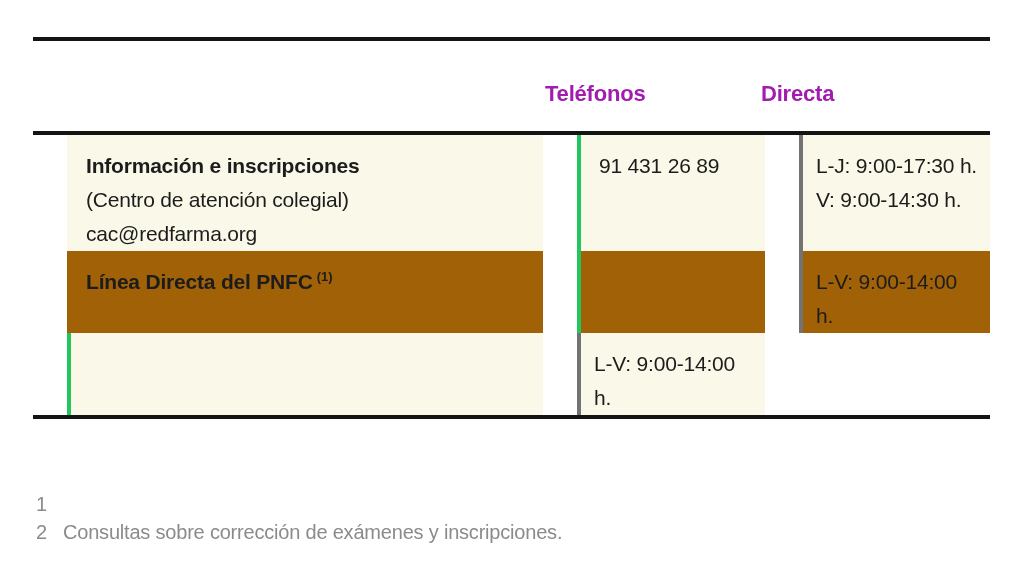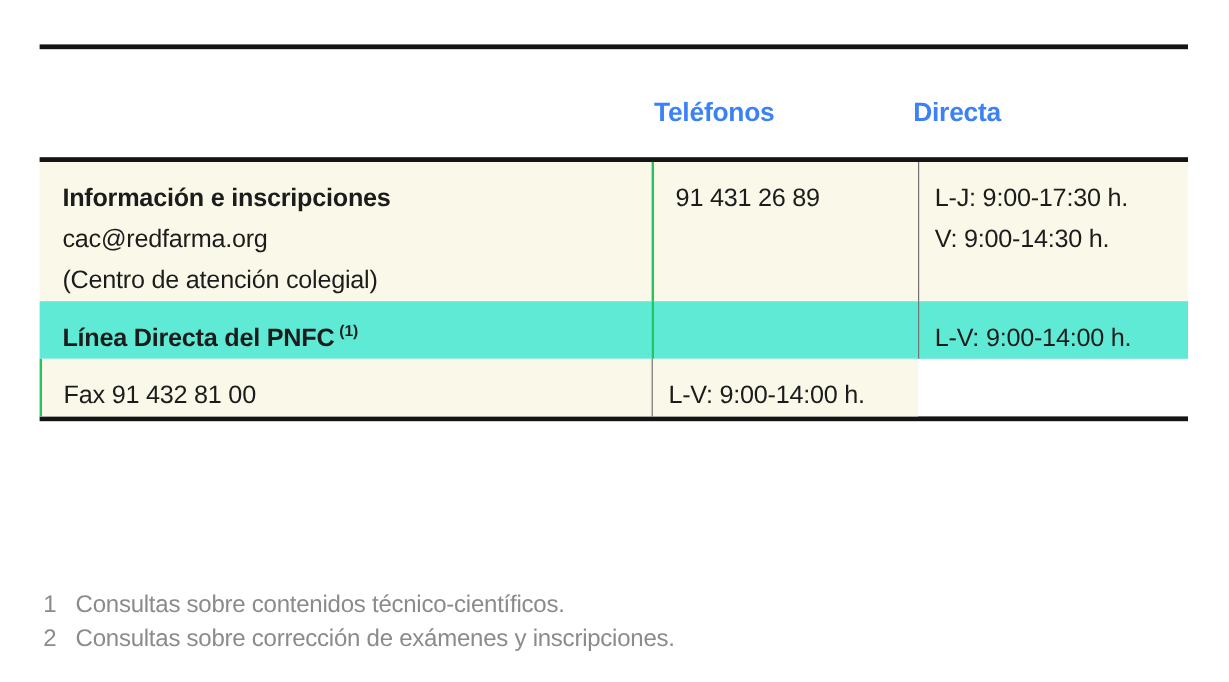--- a/index.html
+++ b/index.html
@@ -11,36 +11,37 @@
     position: relative;
   }
 
   .table-wrap { position: absolute; left: 33px; top: 37px; width: 957px; }
 
   .rule-thick { height: 4px; background: #141414; }
 
   .col-headers { position: relative; height: 90px; }
   .col-headers .hdr {
     position: absolute; top: 40px;
-    font-weight: bold; font-size: 22px; color: #3b82f6;
+    font-weight: bold; font-size: 22px; color: #a21caf;
   }
   .hdr-telefonos { left: 512px; }
   .hdr-horario { left: 728px; }
 
   .grid { display: grid; grid-template-columns: 510px 222px 225px; }
 
   .cell {
     background: #faf8e9;
     padding: 14px 12px 0 19px;
     font-size: 21px; line-height: 34px;
     overflow: hidden;
+    margin-left: 34px;
   }
-  .cell.hl { background: #5eead4; }
-  .cell.c2 { border-left: 2px solid #22c55e; padding-left: 18px; }
-  .cell.c3 { border-left: 1px solid #737373; padding-left: 13px; }
+  .cell.hl { background: #a16207; }
+  .cell.c2 { border-left: 4px solid #22c55e; padding-left: 18px; }
+  .cell.c3 { border-left: 4px solid #737373; padding-left: 13px; }
 
   .svc-title { font-weight: bold; }
   .sup {
     font-weight: bold; font-size: 13px;
     vertical-align: super; line-height: 0;
     margin-left: 4px; letter-spacing: 0;
   }
 
   .footnotes {
     position: absolute; left: 36px; top: 490px;
@@ -60,55 +61,53 @@
     <span class="hdr hdr-telefonos">Teléfonos</span>
     <span class="hdr hdr-horario">Directa</span>
   </div>
 
   <div class="rule-thick"></div>
 
   <div class="grid">
 
     <div class="row1 cell c1">
       <div class="svc-title">Información e inscripciones</div>
+      <div>(Centro de atención colegial)</div>
       <div>cac@redfarma.org</div>
-      <div>(Centro de atención colegial)</div>
     </div>
     <div class="row1 cell c2">
       <div>91 431 26 89</div>
     </div>
     <div class="row1 cell c3">
       <div>L-J: 9:00-17:30 h.</div>
       <div>V: 9:00-14:30 h.</div>
     </div>
 
     <div class="row2 cell c1 hl">
       <div>
         <span class="svc-title">Línea Directa del PNFC</span><span class="sup">(1)</span>
       </div>
     </div>
     <div class="row2 cell c2 hl"></div>
     <div class="row2 cell c3 hl">
       <div>L-V: 9:00-14:00 h.</div>
     </div>
 
     <div class="row3 cell c2">
-      <div>Fax 91 432 81 00</div>
     </div>
     <div class="row3 cell c3">
       <div>L-V: 9:00-14:00 h.</div>
     </div>
 
   </div>
 
   <div class="rule-thick"></div>
 </div>
 
 <div class="footnotes">
   <div class="footnote">
     <span class="fn-num">1</span>
-    <span>Consultas sobre contenidos técnico-científicos.</span>
   </div>
   <div class="footnote">
     <span class="fn-num">2</span>
     <span>Consultas sobre corrección de exámenes y inscripciones.</span>
   </div>
 </div>
 
 </body></html>

